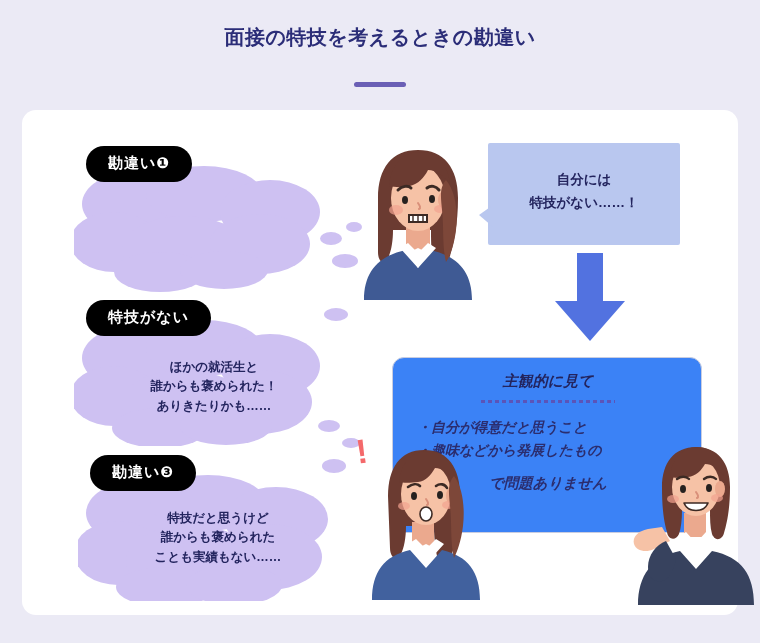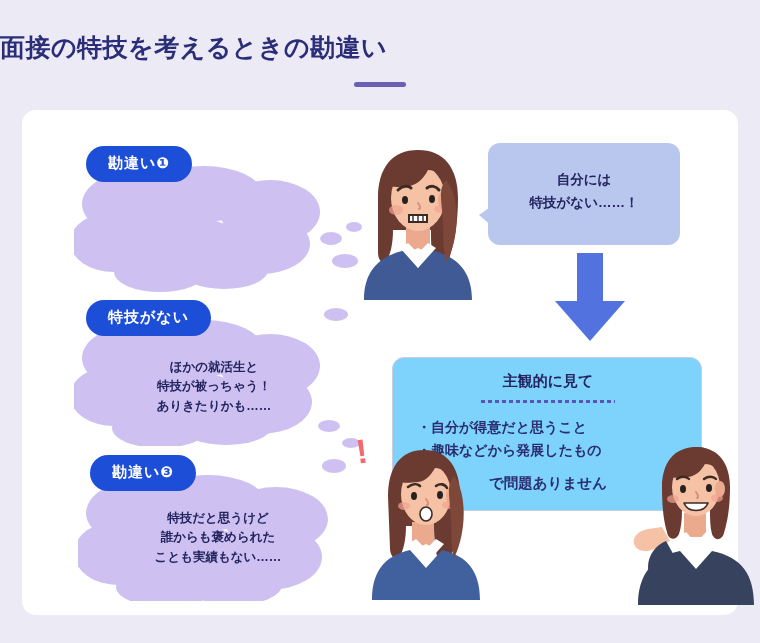--- a/index.html
+++ b/index.html
@@ -6,22 +6,23 @@
   html,body {
     width:760px; height:643px;
     background:#ebeaf5;
     font-family:"Liberation Sans","DejaVu Sans",sans-serif;
     overflow:hidden;
   }
   .page { position:relative; width:760px; height:643px; background:#ebeaf5; }
 
   
   .title {
-    position:absolute; top:31px; left:0; width:760px;
-    font-size:25px; font-weight:bold; letter-spacing:.5px;
+    position:absolute; top:24px; left:0; width:760px;
+    text-align:center;
+    font-size:20px; font-weight:bold; letter-spacing:.5px;
     color:#2b2d78;
   }
   .title-divider {
     position:absolute; top:82px; left:354px;
     width:52px; height:5px; border-radius:3px;
     background:#6a5fb5;
   }
 
   
   .card {
@@ -43,33 +44,33 @@
     position:absolute; left:30px; top:58px; width:220px;
     text-align:center;
     font-size:12.5px; font-weight:bold; line-height:1.55;
     color:#23245e; white-space:pre-line;
   }
   .cg3 .cloud-text { top:54px; }
 
   .badge {
     position:absolute; left:12px; top:0;
     padding:8px 22px 9px 22px;
-    background:#1d4ed8; border-radius:20px;
+    background:#000000; border-radius:20px;
     color:#ffffff; font-size:15px; font-weight:bold; letter-spacing:1px;
     z-index:3;
   }
 
   
   .mini { position:absolute; background:#cec1f2; border-radius:50%; }
 
   
   .speech {
     position:absolute; left:488px; top:143px;
     width:192px; height:102px;
-    background:#b9c7ef; border-radius:12px;
+    background:#b9c7ef; border-radius:2px;
   }
   .speech-tail {
     position:absolute; left:479px; top:205px;
     width:0;height:0;
     border-top:10px solid transparent;
     border-bottom:12px solid transparent;
     border-right:14px solid #b9c7ef;
   }
   .speech-text {
     position:absolute; left:0; top:26px; width:192px;
@@ -77,22 +78,22 @@
     font-size:13.5px; font-weight:bold; line-height:1.7; color:#23245e;
     white-space:pre-line;
   }
 
   
   .arrow { position:absolute; left:551px; top:253px; width:78px; height:88px; }
 
   
   .answer {
     position:absolute; left:392px; top:357px;
-    width:310px; height:154px;
-    background:#7dd3fc; border:1.5px solid #c9cde0; border-radius:12px;
+    width:310px; height:176px;
+    background:#3b82f6; border:1.5px solid #c9cde0; border-radius:12px;font-style:italic;
   }
   .answer-title {
     position:absolute; left:0; top:14px; width:310px;
     text-align:center; font-size:15px; font-weight:bold; color:#23245e;
   }
   .answer-underline {
     position:absolute; left:88px; top:42px; width:134px; height:3px;
     background:repeating-linear-gradient(to right,#5b54b8 0 4px,transparent 4px 7px);
   }
   .answer-list {
@@ -163,21 +164,21 @@
             <ellipse cx="86" cy="110" rx="48" ry="20"></ellipse>
             <ellipse cx="152" cy="108" rx="46" ry="19"></ellipse>
           </g>
         </svg>
       </div>
       <div class="mini" style="left:250px;top:8px;width:24px;height:13px;"></div>
       <div class="mini" style="left:244px;top:120px;width:22px;height:12px;"></div>
       <div class="mini" style="left:268px;top:138px;width:18px;height:10px;"></div>
       <div class="badge">特技がない</div>
       <div class="cloud-text">ほかの就活生と
-特技が被っちゃう！
+誰からも褒められた！
 ありきたりかも……</div>
     </div>
 
     <div class="cloud-group cg3">
       <div class="cloud">
         <svg viewBox="0 0 270 128" xmlns="http://www.w3.org/2000/svg">
           <g fill="#cec1f2">
             <ellipse cx="60" cy="40" rx="52" ry="32"></ellipse>
             <ellipse cx="130" cy="30" rx="58" ry="28"></ellipse>
             <ellipse cx="198" cy="46" rx="52" ry="32"></ellipse>

